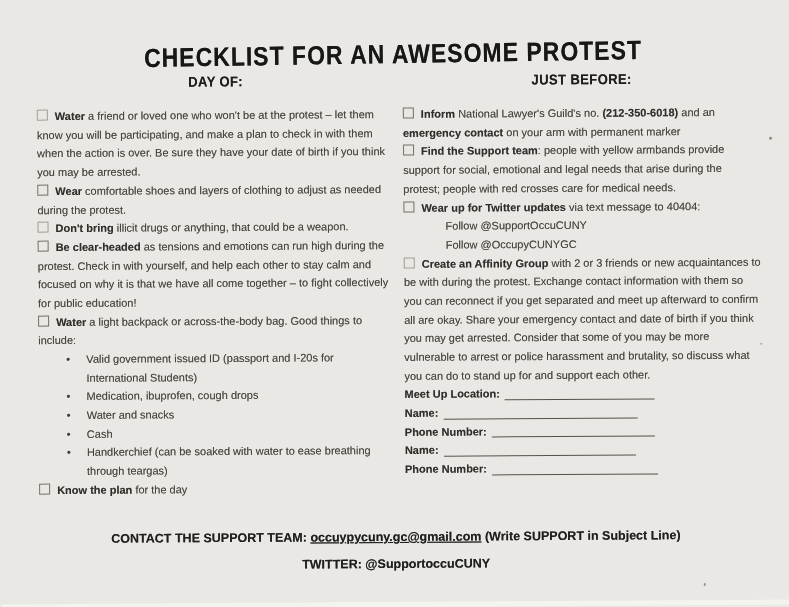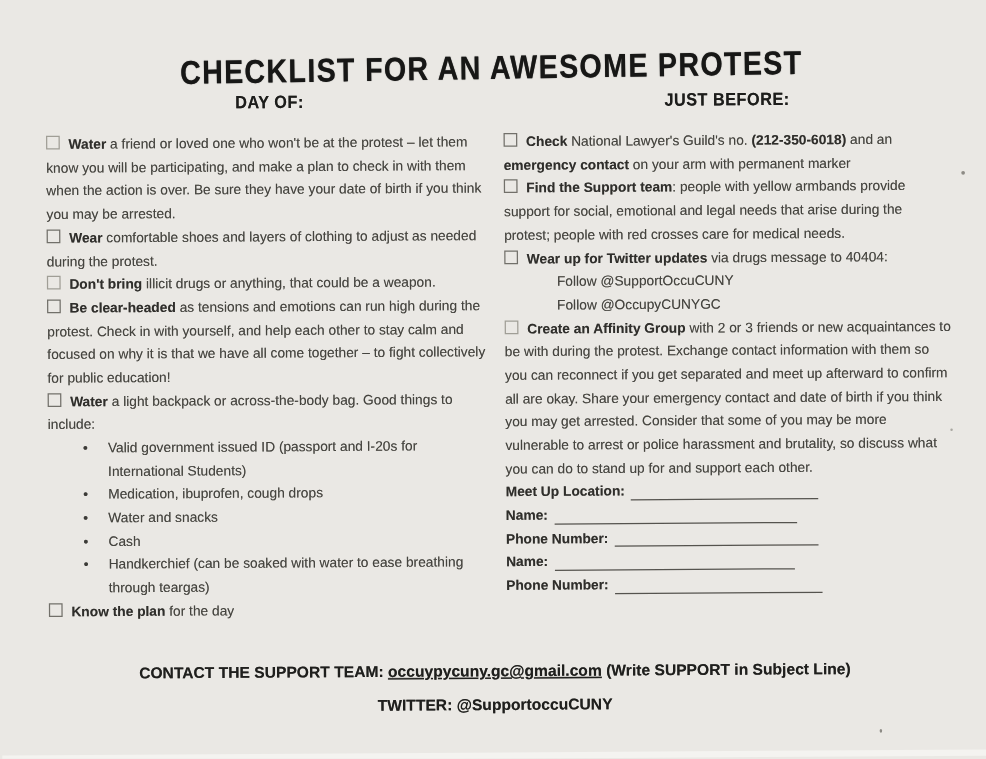--- a/index.html
+++ b/index.html
@@ -125,25 +125,25 @@
             <span class="b-text">Handkerchief (can be soaked with water to ease breathing through teargas)</span>
           </div>
       </div>
 
       <p class="item"><span class="cb"></span><b>Know the plan</b><span> for the day</span></p>
     </div>
 
     <div class="col col-right">
       <div class="col-head">JUST BEFORE:</div>
 
-      <p class="item"><span class="cb"></span><b>Check</b><span> National Lawyer's Guild's no. </span><b>(212-350-6018)</b><span> and an </span><b>emergency contact</b><span> on your arm with permanent marker</span></p>
+      <p class="item"><span class="cb"></span><b>Inform</b><span> National Lawyer's Guild's no. </span><b>(212-350-6018)</b><span> and an </span><b>emergency contact</b><span> on your arm with permanent marker</span></p>
 
       <p class="item"><span class="cb"></span><b>Find the Support team</b><span>: people with yellow armbands provide support for social, emotional and legal needs that arise during the protest; people with red crosses care for medical needs.</span></p>
 
-      <p class="item"><span class="cb"></span><b>Wear up for Twitter updates</b><span> via drugs message to 40404:</span></p>
+      <p class="item"><span class="cb"></span><b>Wear up for Twitter updates</b><span> via text message to 40404:</span></p>
 
       <p class="follow">Follow @SupportOccuCUNY</p>
       <p class="follow">Follow @OccupyCUNYGC</p>
 
       <p class="item"><span class="cb faint"></span><b>Create an Affinity Group</b><span> with 2 or 3 friends or new acquaintances to be with during the protest. Exchange contact information with them so you can reconnect if you get separated and meet up afterward to confirm all are okay. Share your emergency contact and date of birth if you think you may get arrested. Consider that some of you may be more vulnerable to arrest or police harassment and brutality, so discuss what you can do to stand up for and support each other.</span></p>
 
       <div class="form-row" style="width:250px">
           <b>Meet Up Location:</b>
           <span class="fill"></span>
         </div>

